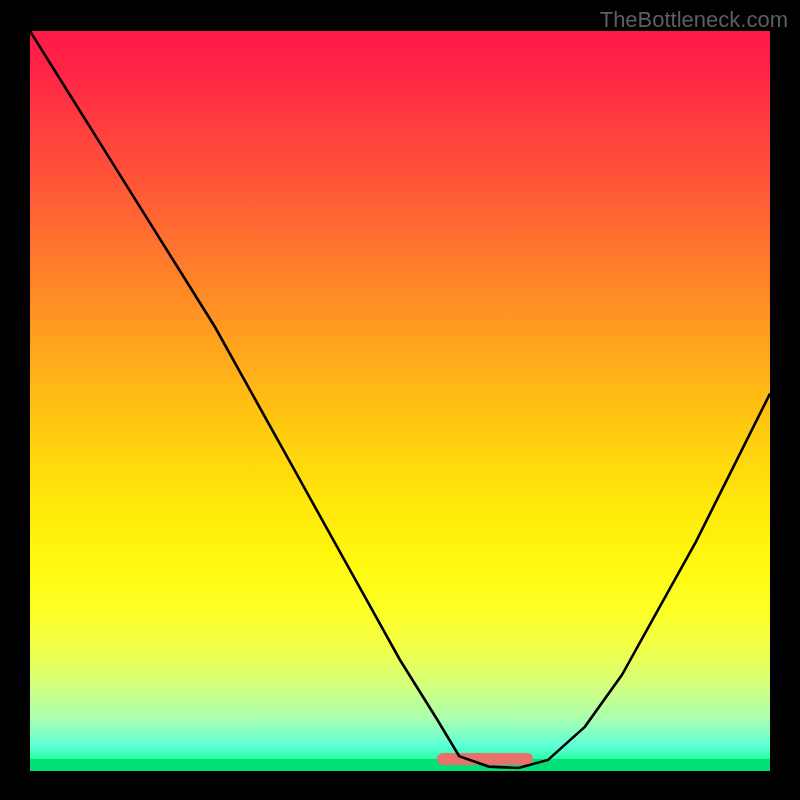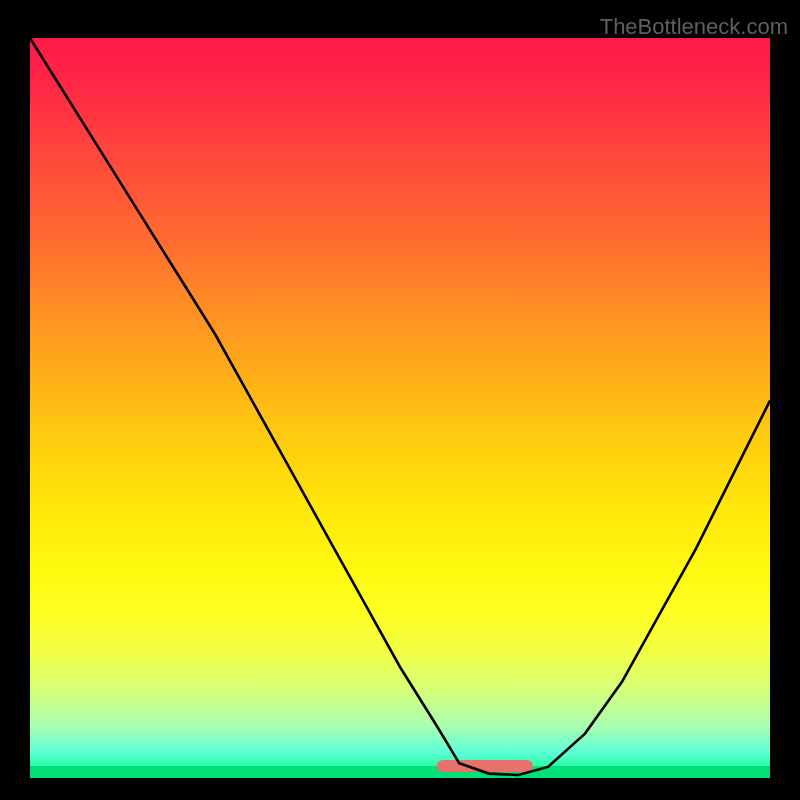--- a/index.html
+++ b/index.html
@@ -1,17 +1,17 @@
 <!DOCTYPE html>
 <html><head>
 <meta charset="utf-8">
 <style>
 body{margin:0;padding:0;width:800px;height:800px;background:#000;position:relative;font-family:Arial,sans-serif}
 .watermark{position:absolute;top:6px;right:12px;color:#5f5f5f;font-size:22px;font-weight:400;z-index:10}
-.outer{position:absolute;top:8px;left:0;width:800px;height:584px;background:#000}
+.outer{position:absolute;top:1px;left:0;width:800px;height:584px;background:#000}
 .plot{position:absolute;top:30px;left:30px;width:740px;height:740px;overflow:hidden}
 .grad{position:absolute;inset:0;background:linear-gradient(to bottom,
 #ff1948 0%,
 #ff2346 5%,
 #ff3e3f 13%,
 #ff5a36 22%,
 #ff7a2b 31%,
 #ff9a20 40%,
 #ffb716 48%,
 #ffd10e 56%,

